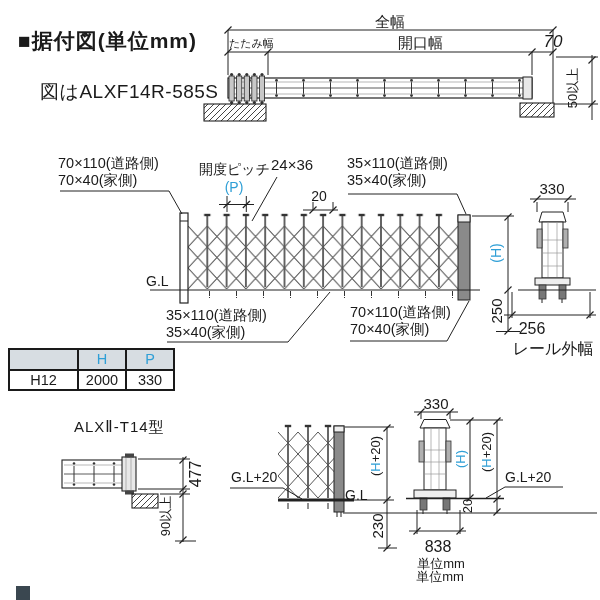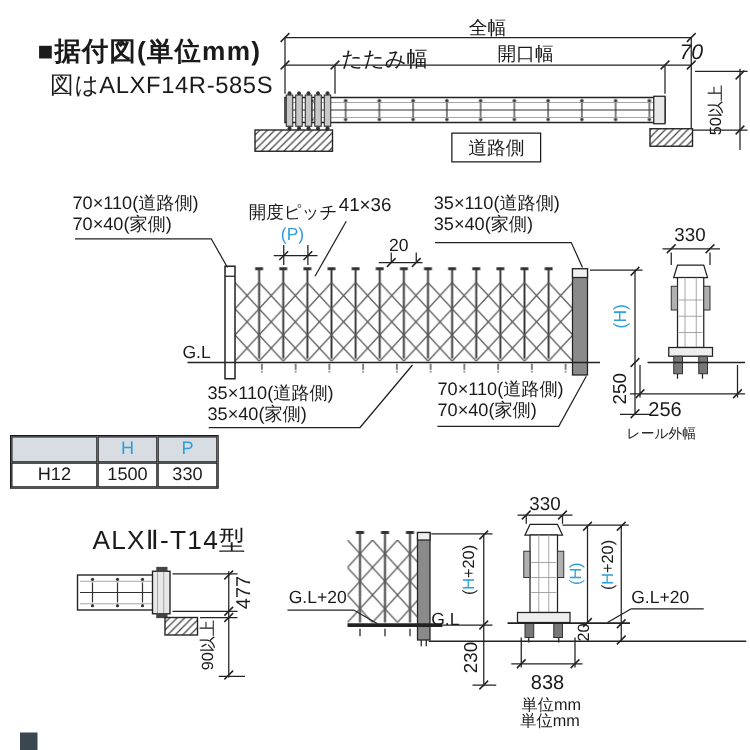--- a/index.html
+++ b/index.html
@@ -3,29 +3,29 @@
 <meta charset="utf-8">
 <style>
   html,body{margin:0;padding:0;background:#fff;}
   .stage{position:relative;width:600px;height:600px;background:#ffffff;overflow:hidden;
          font-family:"Liberation Sans","DejaVu Sans",sans-serif;color:#1a1a1a;}
   .abs{position:absolute;white-space:nowrap;}
   .ctr{transform:translateX(-50%);}
   .vtext{position:absolute;white-space:nowrap;transform:translate(-50%,-50%) rotate(-90deg);}
   .blue{color:#2f9fd6;}
   .title{font-size:21px;font-weight:700;letter-spacing:1px;}
-  .subtitle{font-size:19px;letter-spacing:0.5px;}
+  .subtitle{font-size:19px;letter-spacing:0.5px;margin-top:24px;}
   .dim15{font-size:15px;}
   .dim14{font-size:14px;}
   .dim13{font-size:13px;}
   .dim17{font-size:17px;font-style:italic;}
   .dim16{font-size:16px;}
-  .dim12{font-size:11px;}
-  .dim11{font-size:17px;padding-left:44px;}
-  .model{font-size:21px;letter-spacing:1px;}
+  .dim12{font-size:16px;margin-left:24px;}
+  .dim11{font-size:11px;}
+  .model{font-size:15px;letter-spacing:1px;}
   .boxlbl{position:absolute;border:1.4px solid #1a1a1a;background:#fff;display:flex;
           align-items:center;justify-content:center;font-size:15px;}
   .lbl2{position:absolute;line-height:17px;font-size:14.5px;white-space:nowrap;}
   .spec-table{position:absolute;left:8px;top:348px;border:1.6px solid #1a1a1a;border-collapse:collapse;}
   .spec-table .row{display:grid;grid-template-columns:69px 48px 48px;}
   .spec-table .cell{border:1px solid #1a1a1a;height:18.5px;display:flex;align-items:center;
         justify-content:center;font-size:14.5px;}
   .spec-table .hd{background:#d7dde2;}
   .corner{position:absolute;left:16px;top:586px;width:14px;height:14px;background:#3a4750;}
   svg{position:absolute;left:0;top:0;}
@@ -190,37 +190,36 @@
       <path d="M450,420 H503 M470,420 V499 M497,420 V513" stroke="#222" stroke-width="1" fill="none"></path>
       <path d="M505,487 H563 M505,487 L486,498" stroke="#222" stroke-width="1" fill="none"></path>
       <path d="M417,510 V534 M460,510 V534 M409,531 H466" stroke="#222" stroke-width="1" fill="none"></path>
       <path d="M417.5,415.5 L424.5,408.5 M446.5,415.5 L453.5,408.5
                M466.5,424.5 L473.5,417.5 M466.5,501.5 L473.5,494.5
                M493.5,424.5 L500.5,417.5 M493.5,502.5 L500.5,495.5 M493.5,515.5 L500.5,508.5
                M413.5,534.5 L420.5,527.5 M456.5,534.5 L463.5,527.5" stroke="#222" stroke-width="1.2" fill="none"></path>
     </g>
   </svg>
 
-  <div class="abs title" style="left:30px;top:27px;">■据付図(単位mm)</div>
+  <div class="abs title" style="left:18px;top:27px;">■据付図(単位mm)</div>
   <div class="abs subtitle" style="left:40px;top:55px;">図はALXF14R-585S</div>
 
   <div class="abs ctr dim15" style="left:390px;top:13px;">全幅</div>
   <div class="abs dim11" style="left:229px;top:36px;">たたみ幅</div>
   <div class="abs ctr dim15" style="left:400px;top:34px;padding-left:41px;">開口幅</div>
   <div class="abs ctr dim17" style="left:553px;top:32px;">70</div>
-  <div class="boxlbl" style="left:361px;top:106px;width:70px;height:22px;">道路側</div>
   <div class="vtext dim13" style="left:573px;top:88px;">50以上</div>
 
   <div class="lbl2" style="left:58px;top:155px;">
     <span style="display:block">70×110(道路側)</span>
     <span style="display:block">70×40(家側)</span>
   </div>
   <div class="abs dim14" style="left:199px;top:161px;">開度ピッチ</div>
   <div class="abs ctr dim14 blue" style="left:234px;top:179px;">(P)</div>
-  <div class="abs dim15" style="left:271px;top:156px;">41×36</div>
+  <div class="abs dim15" style="left:271px;top:156px;">24×36</div>
   <div class="abs ctr dim14" style="left:319px;top:188px;">20</div>
   <div class="lbl2" style="left:347px;top:155px;">
     <span style="display:block">35×110(道路側)</span>
     <span style="display:block">35×40(家側)</span>
   </div>
   <div class="abs dim14" style="left:146px;top:273px;">G.L</div>
   <div class="lbl2" style="left:166px;top:307px;">
     <span style="display:block">35×110(道路側)</span>
     <span style="display:block">35×40(家側)</span>
   </div>
@@ -235,21 +234,21 @@
   <div class="abs ctr dim12" style="left:529px;top:339px;">レール外幅</div>
 
   <div class="spec-table">
     <div class="row">
       <div class="cell hd"></div>
       <div class="cell hd blue">H</div>
       <div class="cell hd blue">P</div>
     </div>
     <div class="row">
       <div class="cell">H12</div>
-      <div class="cell">1500</div>
+      <div class="cell">2000</div>
       <div class="cell">330</div>
     </div>
   </div>
 
   <div class="abs model" style="left:74px;top:418px;">ALXⅡ-T14型</div>
 
   <div class="vtext dim16" style="left:196px;top:474px;">477</div>
   <div class="vtext dim13" style="left:166px;top:516px;">90以上</div>
 
   <div class="abs dim14" style="left:231px;top:469px;">G.L+20</div>

